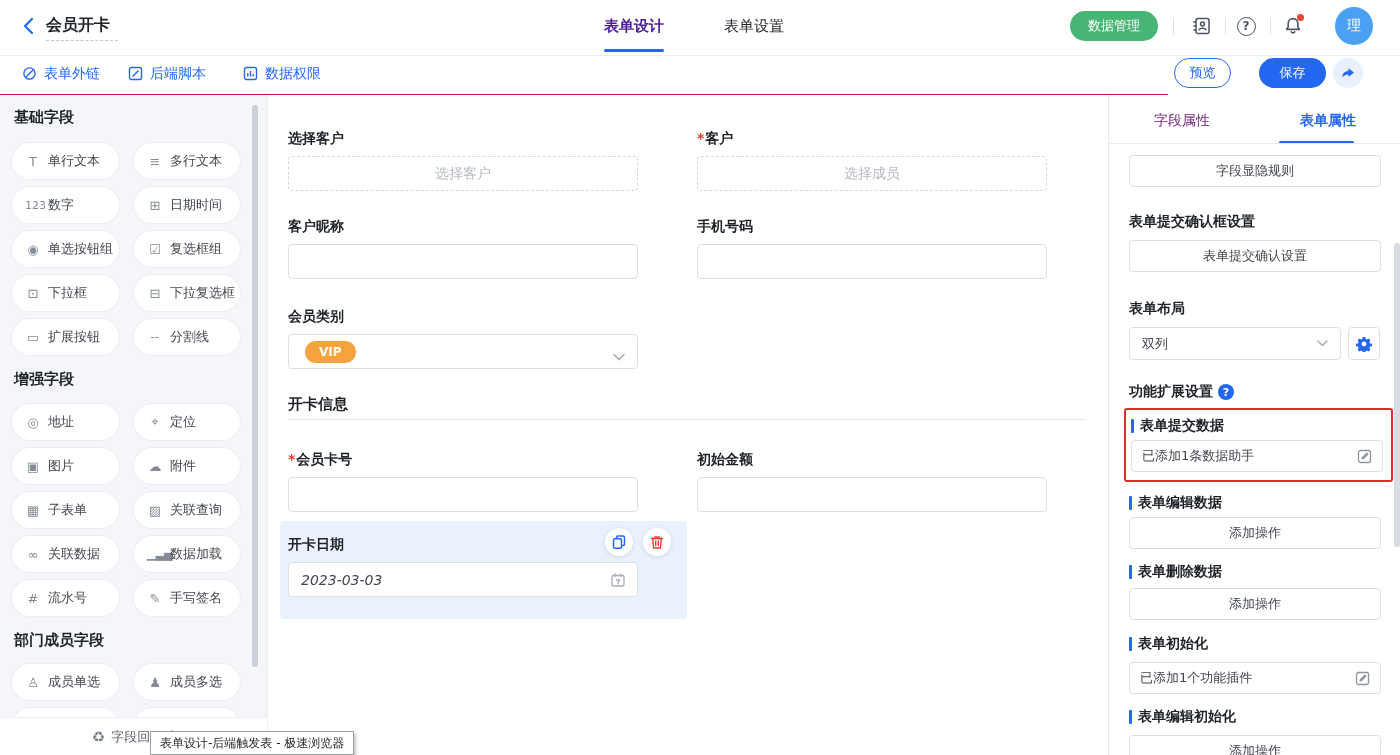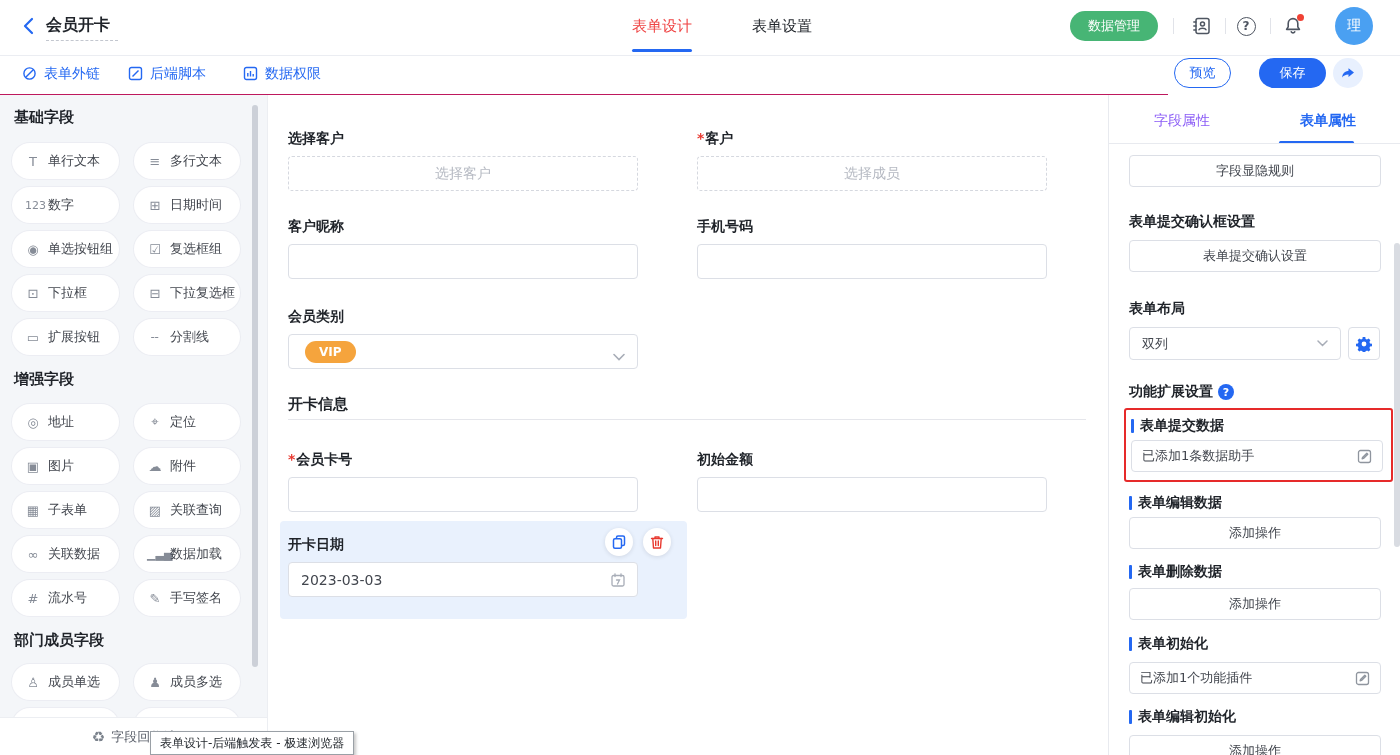--- a/index.html
+++ b/index.html
@@ -6,21 +6,21 @@
   html,body { width:1400px; height:755px; font-family:"DejaVu Sans","Liberation Sans",sans-serif; background:#fff; overflow:hidden; }
   .app { position:relative; width:1400px; height:755px; overflow:hidden; color:#1f2329; }
 
   
   .hdr { position:absolute; left:0; top:0; width:1400px; height:56px; background:#fff; border-bottom:1px solid #ebedf2; z-index:5; }
   .back { position:absolute; left:20px; top:16px; width:18px; height:20px; cursor:pointer; }
   .hdr-title { position:absolute; left:46px; top:15px; font-size:16px; font-weight:700; }
   .hdr-title-underline { position:absolute; left:46px; top:40px; width:72px; border-top:1px dashed #c3c7cf; }
   .hdr-tabs { position:absolute; left:604px; top:0; height:52px; display:flex; gap:60px; }
   .hdr-tab { position:relative; height:52px; line-height:52px; font-size:15px; color:#1f2329; cursor:pointer; }
-  .hdr-tab.active { color:#ef4444; font-weight:400;margin-left:28px; }
+  .hdr-tab.active { color:#4c1d95; font-weight:700; }
   .hdr-tab.active::after { content:""; position:absolute; left:0; right:0; bottom:0; height:3px; background:#2468f2; border-radius:2px; }
   .pill-green { position:absolute; left:1070px; top:11px; width:88px; height:30px; border-radius:15px; background:#47b575; color:#fff; font-size:13px; display:flex; align-items:center; justify-content:center; cursor:pointer; }
   .vdiv { position:absolute; top:18px; width:1px; height:16px; background:#e1e3e9; }
   .hicon { position:absolute; top:14px; width:24px; height:24px; display:flex; align-items:center; justify-content:center; cursor:pointer; }
   .bell-dot { position:absolute; right:1px; top:0; width:7px; height:7px; border-radius:50%; background:#f04134; }
   .qmark { width:19px; height:19px; border:1.5px solid #4e5561; border-radius:50%; color:#4e5561; font-size:12px; font-weight:700; display:flex; align-items:center; justify-content:center; }
   .avatar { position:absolute; left:1335px; top:7px; width:38px; height:38px; border-radius:50%; background:#4aa0f2; color:#fff; font-size:14px; display:flex; align-items:center; justify-content:center; cursor:pointer; }
 
   
   .tbar { position:absolute; left:0; top:52px; width:1168px; height:43px; background:#fff; border-bottom:1px solid #be185d; z-index:4; }
@@ -46,26 +46,26 @@
   .req { color:#e8382f; margin-right:1px; }
   .finput { margin-top:6px; height:35px; border:1px solid #dcdfe6; border-radius:4px; background:#fff; position:relative; display:flex; align-items:center; padding:0 12px; font-size:14px; color:#1f2329; }
   .finput.dashed { border:1px dashed #d5d8df; justify-content:center; color:#b5b9c2; }
   .sec-title { position:absolute; left:20px; top:300px; font-size:15px; font-weight:700; }
   .sec-div { position:absolute; left:20px; top:324px; width:798px; border-top:1px solid #e5e6eb; }
   .tag-vip { height:22px; padding:0 14px; border-radius:11px; background:#f5a43d; color:#fff; font-size:12px; font-weight:700; display:flex; align-items:center; }
   .chev { position:absolute; right:12px; top:13px; }
   .sel-block { position:absolute; left:12px; top:426px; width:407px; height:98px; background:#e9f1fd; border-radius:4px; }
   .sel-label { position:absolute; left:8px; top:15px; font-size:14px; font-weight:700; }
   .iconbtn { position:absolute; top:7px; width:28px; height:28px; border-radius:50%; background:#fff; box-shadow:0 1px 4px rgba(31,35,41,.12); display:flex; align-items:center; justify-content:center; cursor:pointer; }
-  .sel-input { position:absolute; left:8px; top:41px; width:350px; height:35px; background:#fff; border:1px solid #dcdfe6; border-radius:4px; display:flex; align-items:center; padding:0 12px; font-size:14px; color:#42464e; }
+  .sel-input { position:absolute; left:8px; top:41px; width:350px; height:35px; background:#fff; border:1px solid #dcdfe6; border-radius:4px; display:flex; align-items:center; padding:0 12px; font-size:14px; color:#42464e;font-style:italic; }
 
   
   .panel { position:absolute; left:1108px; top:95px; width:292px; height:660px; background:#fff; border-left:1px solid #e8eaef; }
   .ptabs { position:absolute; left:0; top:10px; width:292px; height:38px; display:flex; }
-  .ptab { flex:1; text-align:center; font-size:14px; color:#8b5cf6; line-height:30px; cursor:pointer; }
+  .ptab { flex:1; text-align:center; font-size:14px; color:#701a75; line-height:30px; cursor:pointer; }
   .ptab.active { color:#2468f2; font-weight:600; }
   .ptab-line { position:absolute; left:170px; top:46px; width:75px; height:3px; background:#2468f2; border-radius:2px; }
   .pdiv { position:absolute; left:0; top:48px; width:292px; border-top:1px solid #e8eaef; }
   .pbtn { position:absolute; left:20px; width:252px; height:32px; border:1px solid #dcdfe6; border-radius:4px; background:#fff; font-size:13px; color:#42464e; display:flex; align-items:center; justify-content:center; cursor:pointer; }
   .phead { position:absolute; left:20px; font-size:14px; font-weight:700; color:#1f2329; display:flex; align-items:center; gap:5px; }
   .psec { position:absolute; left:20px; font-size:14px; font-weight:700; color:#1f2329; display:flex; align-items:center; gap:6px; }
   .psec::before { content:""; width:3px; height:14px; background:#2468f2; border-radius:1px; }
   .pbox { position:absolute; left:20px; width:252px; height:32px; border:1px solid #dcdfe6; border-radius:4px; background:#fff; font-size:13px; color:#42464e; display:flex; align-items:center; padding:0 10px; justify-content:space-between; cursor:pointer; }
   .pselect { position:absolute; left:20px; width:212px; height:33px; border:1px solid #dcdfe6; border-radius:4px; font-size:13px; color:#42464e; display:flex; align-items:center; padding:0 12px; justify-content:space-between; cursor:pointer; }
   .gearbtn { position:absolute; left:239px; width:32px; height:33px; border:1px solid #dcdfe6; border-radius:4px; display:flex; align-items:center; justify-content:center; cursor:pointer; background:#fff; }

